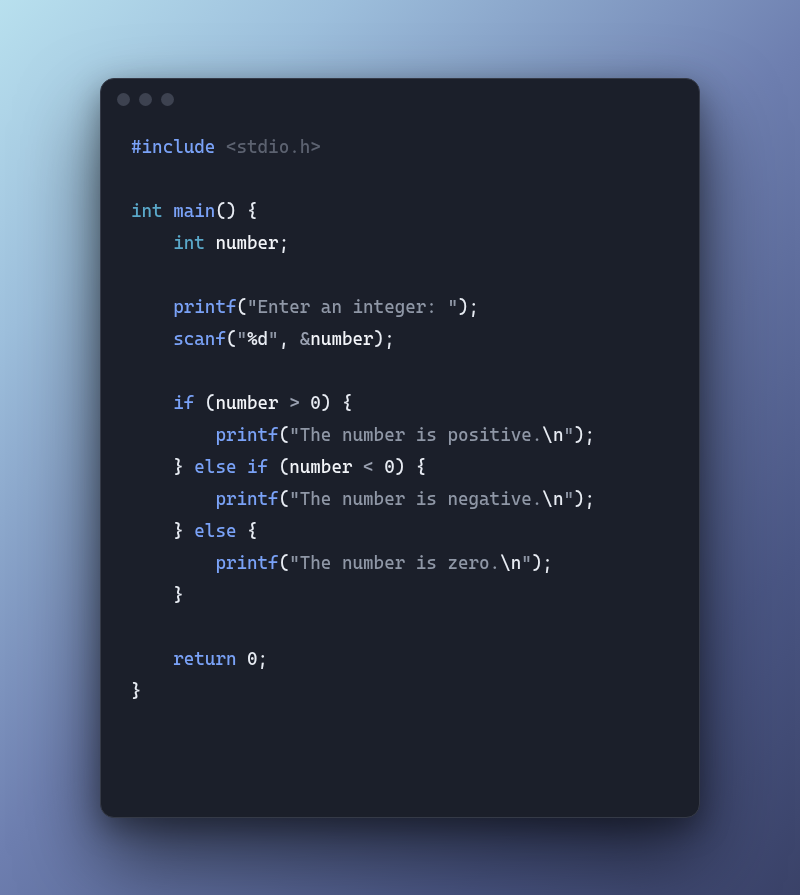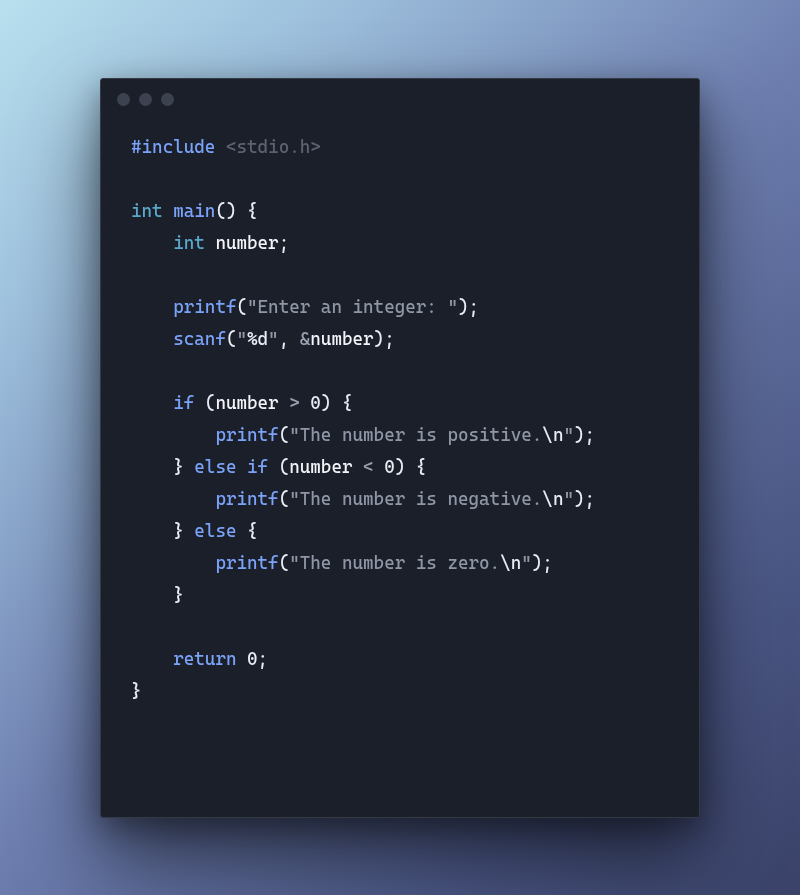--- a/index.html
+++ b/index.html
@@ -11,21 +11,21 @@
   }
   .stage {
     width: 800px; height: 895px;
     display: flex; align-items: center; justify-content: center;
   }
   .window {
     width: 600px;
     min-height: 740px;
     background: #1b1f2a;
     border: 1px solid #353a47;
-    border-radius: 3px;
+    border-radius: 14px;
     box-shadow: 0 40px 80px rgba(0,0,0,0.55), 0 10px 30px rgba(0,0,0,0.35);
     overflow: hidden;
   }
   .titlebar {
     height: 42px;
     display: flex; align-items: center;
     padding: 0 16px;
     gap: 9px;
   }
   .dot {

